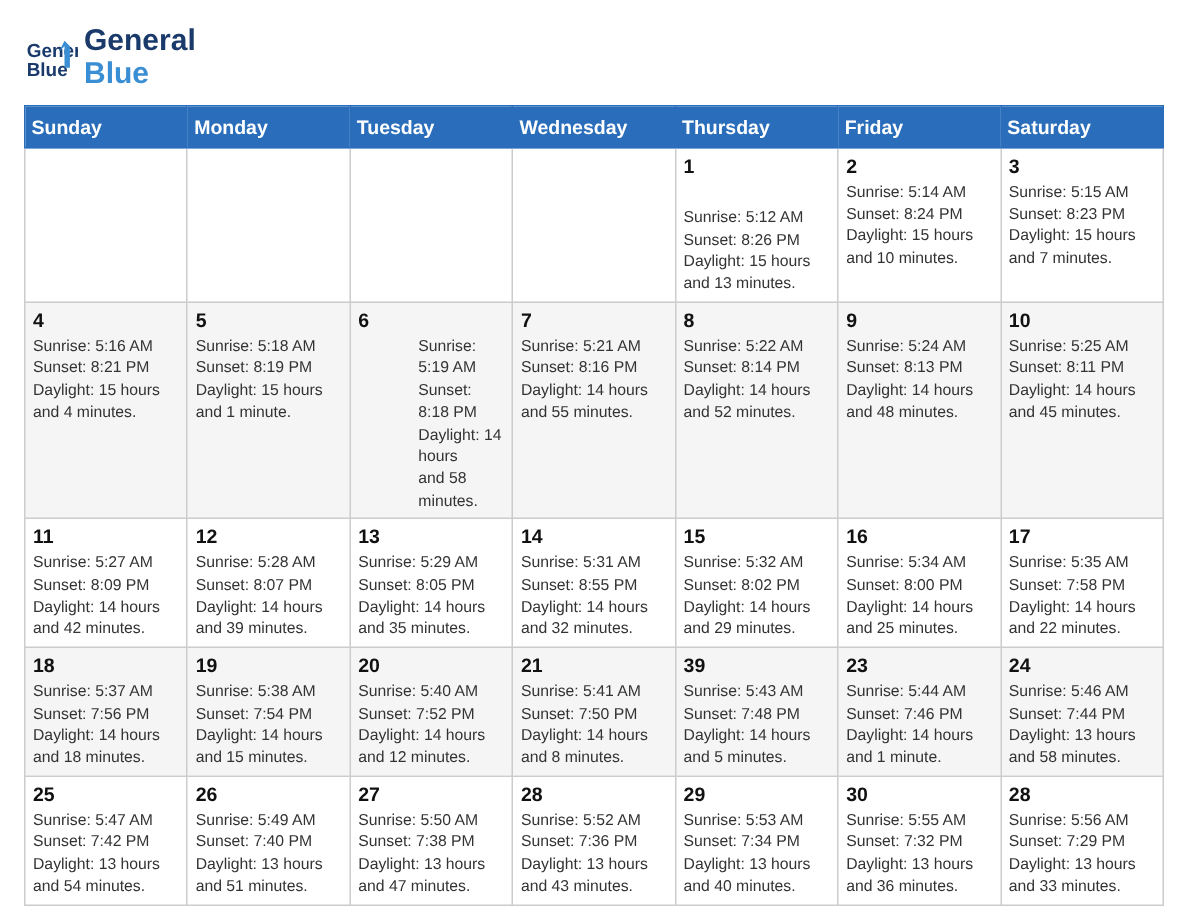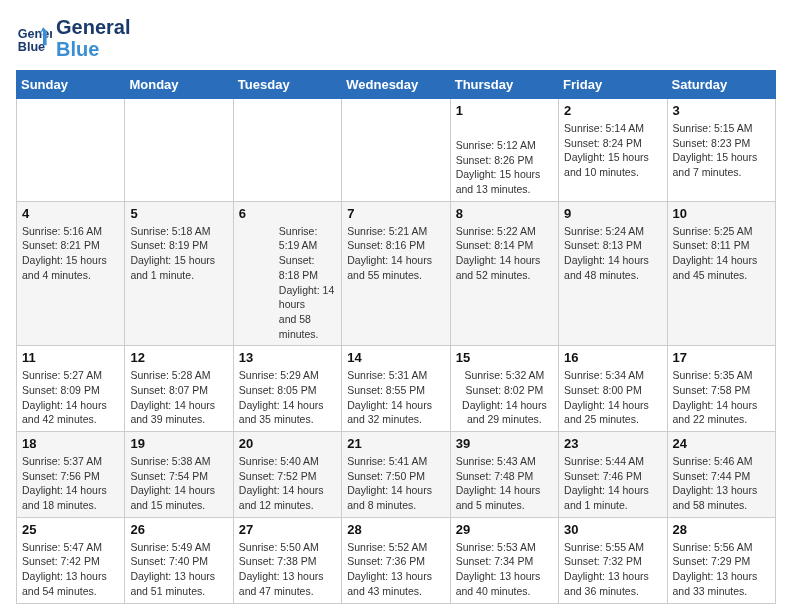--- a/index.html
+++ b/index.html
@@ -218,21 +218,21 @@
         </td>
         <td>
           <div class="day-number">14</div>
           <div class="day-info" style="white-space: pre-line;">Sunrise: 5:31 AM
 Sunset: 8:55 PM
 Daylight: 14 hours
 and 32 minutes.</div>
         </td>
         <td>
           <div class="day-number">15</div>
-          <div class="day-info" style="white-space: pre-line; text-align: center;">Sunrise: 5:32 AM
+          <div class="day-info" style="white-space: pre-line;">Sunrise: 5:32 AM
 Sunset: 8:02 PM
 Daylight: 14 hours
 and 29 minutes.</div>
         </td>
         <td>
           <div class="day-number">16</div>
           <div class="day-info" style="white-space: pre-line;">Sunrise: 5:34 AM
 Sunset: 8:00 PM
 Daylight: 14 hours
 and 25 minutes.</div>

